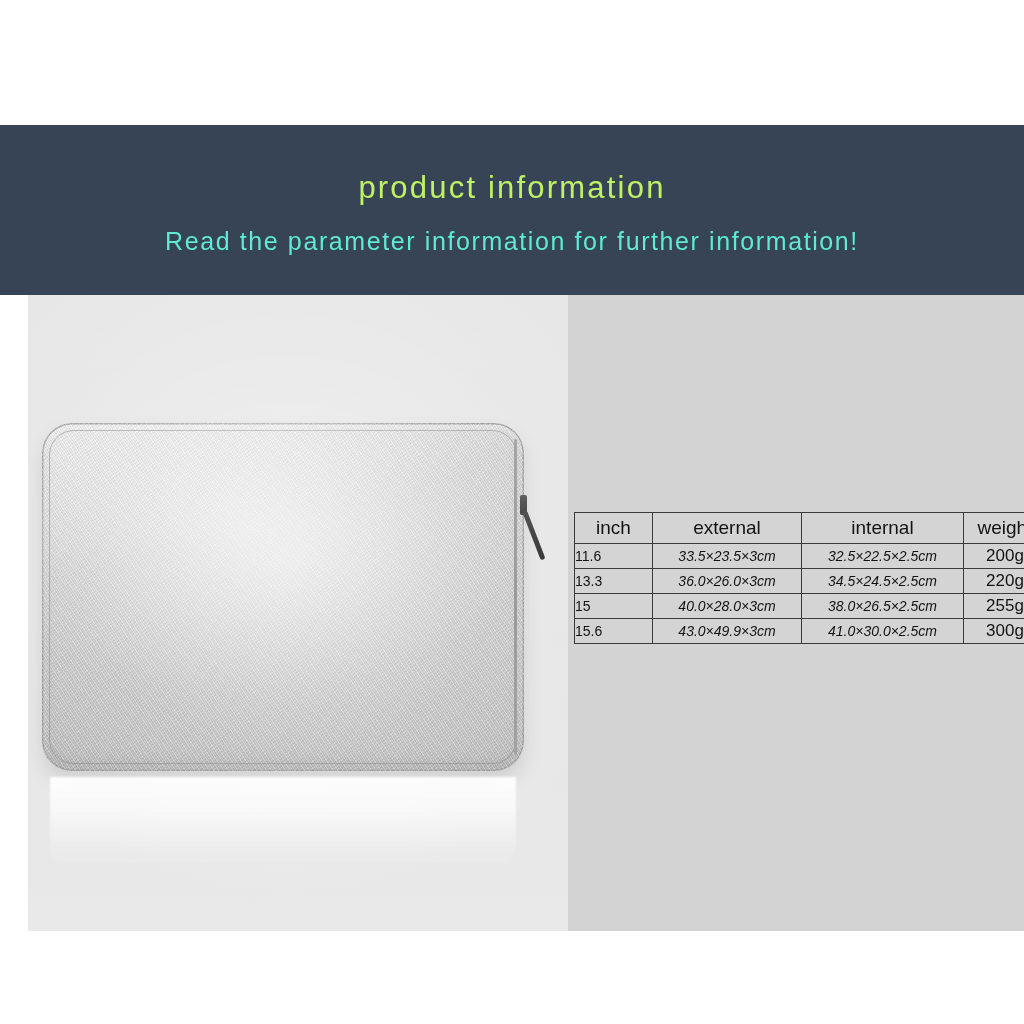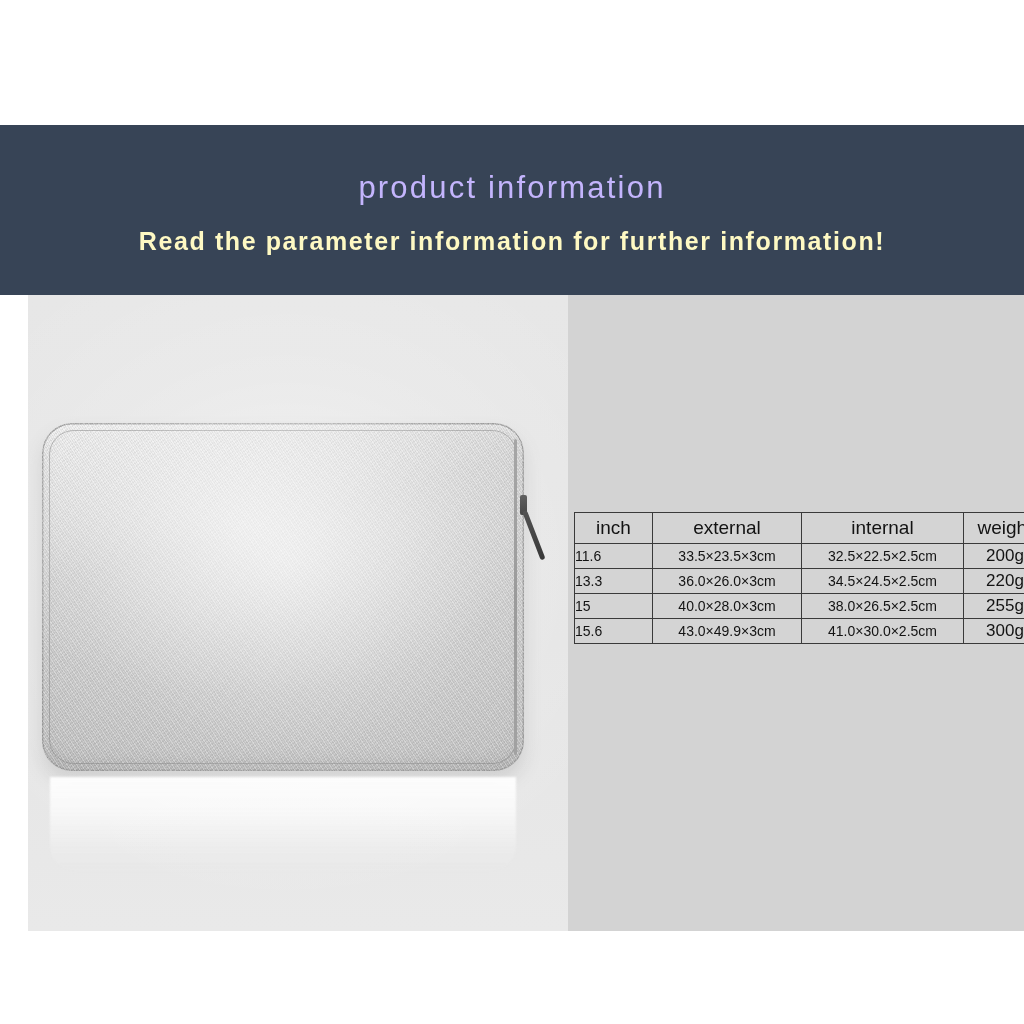--- a/index.html
+++ b/index.html
@@ -28,32 +28,32 @@
     top: 125px;
     width: 1024px;
     height: 170px;
     background: #374456;
     display: flex;
     flex-direction: column;
     align-items: center;
     justify-content: center;
   }
   #banner-title {
-    color: #c4b5fd;
+    color: #bef264;
     font-size: 31px;
     font-weight: 300;
     letter-spacing: 2.2px;
     line-height: 1;
     margin-top: 6px;
     white-space: nowrap;
   }
   #banner-subtitle {
-    color: #fef9c3;
+    color: #5eead4;
     font-size: 25px;
-    font-weight: 700;
+    font-weight: 400;
     letter-spacing: 1.6px;
     line-height: 1;
     margin-top: 26px;
     white-space: nowrap;
   }
 
   
   #content {
     position: absolute;
     left: 0;
@@ -242,20 +242,21 @@
     height: 24px;
     font-size: 14px;
     font-weight: 400;
     vertical-align: middle;
   }
   #spec-table td.inch {
     text-align: left;
   }
   #spec-table td.dim {
     text-align: center;
+    font-style: italic;
   }
   #spec-table td.weight {
     text-align: center;
     font-size: 17px;
   }
 </style>
 </head>
 <body>
 
 <div id="page">

